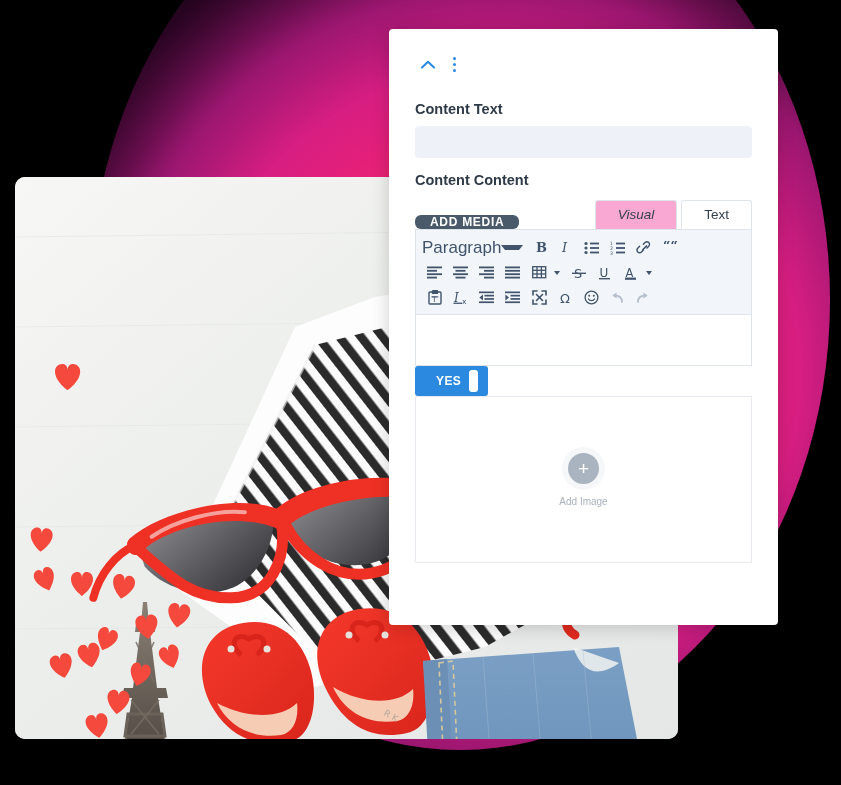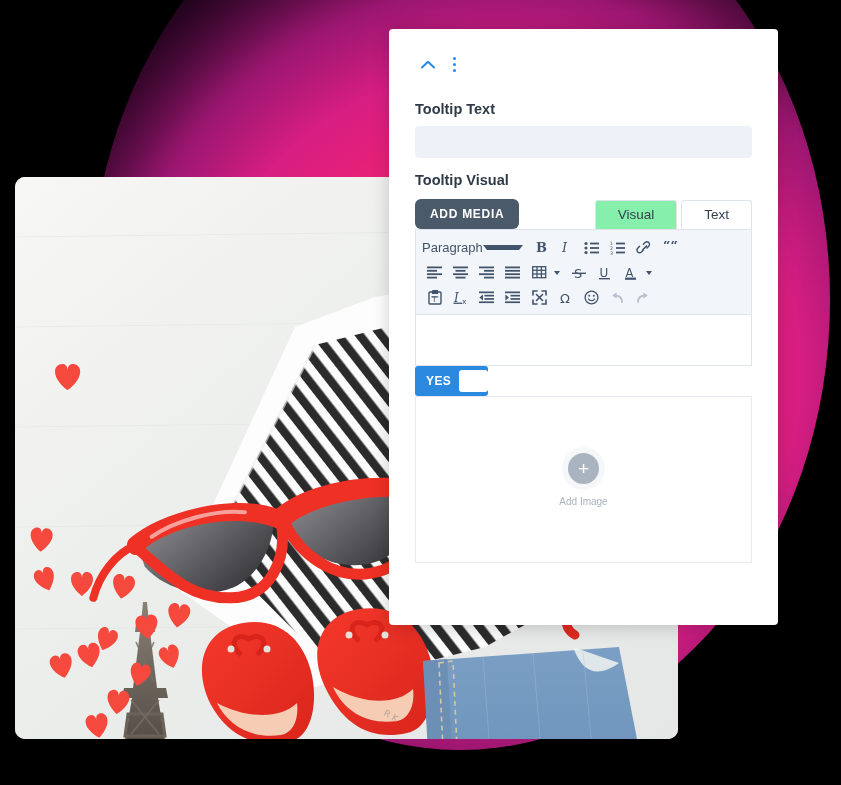--- a/index.html
+++ b/index.html
@@ -41,44 +41,44 @@
   .kebab i{display:block;width:3px;height:3px;border-radius:50%;background:#2b8ae0;}
 
   .field-label{font-size:14.5px;font-weight:bold;color:#2e3a47;margin:14px 0 9px;}
   #tooltip-text-input{width:100%;height:32px;box-sizing:border-box;border:none;outline:none;
      background:#eef2f8;border-radius:4px;padding:0 10px;font-size:13px;color:#2e3a47;
      font-family:"Liberation Sans",sans-serif;}
 
   
   .editor-top{display:flex;align-items:flex-end;margin-top:8px;position:relative;height:32px;}
   #add-media{background:#4b5a6b;color:#fff;font-size:12px;font-weight:bold;letter-spacing:.7px;
-     border:none;border-radius:6px;padding:8px 15px;cursor:pointer;
+     border:none;border-radius:6px;padding:0 15px;cursor:pointer;
      font-family:"Liberation Sans",sans-serif;}
   .tabs{position:absolute;right:0;bottom:0;display:flex;gap:0;}
   .tab{font-size:13.5px;color:#35414e;padding:6px 22px 7px;border:1px solid #dfe4ea;
        border-bottom:none;border-radius:3px 3px 0 0;background:#eef2f8;cursor:pointer;}
-  .tab.active{background:#86efac;border-color:#dfe4ea;position:relative;z-index:3;}
+  .tab.active{background:#f9a8d4;border-color:#dfe4ea;position:relative;z-index:3;font-style:italic;}
   .tab.plain{background:#fff;margin-left:4px;}
 
   .toolbar{background:#f2f5fa;border:1px solid #dfe4ea;border-bottom:none;
            padding:5px 6px 4px;position:relative;z-index:1;}
   .trow{display:flex;align-items:center;height:25px;}
   .tbtn{height:24px;min-width:26px;display:flex;align-items:center;justify-content:center;
         cursor:pointer;color:#41546b;}
   .tbtn.dim{color:#b6bfcc;}
   .paragraph-sel{display:flex;align-items:center;width:105px;height:23px;cursor:pointer;}
-  .paragraph-sel span{font-size:13px;color:#41546b;flex:1;}
+  .paragraph-sel span{font-size:17px;color:#41546b;flex:1;}
   .caret{width:0;height:0;border-left:4px solid transparent;border-right:4px solid transparent;
          border-top:5px solid #41546b;margin-right:4px;}
   .caret.sm{border-left-width:3.5px;border-right-width:3.5px;border-top-width:4.5px;}
   .editor-body{height:50px;border:1px solid #dfe4ea;background:#fff;}
 
   
   .toggle{width:73px;height:30px;border-radius:3px;background:#2b8ae0;display:flex;
-          align-items:center;cursor:pointer;padding:0;box-sizing:border-box;}
+          align-items:center;cursor:pointer;padding:10px;box-sizing:border-box;}
   .toggle .lab{font-size:12px;font-weight:bold;color:#fff;padding:0 8px 0 11px;letter-spacing:.4px;}
   .toggle .knob{width:32px;height:22px;background:#fff;border-radius:3px;}
 
   
   .uploader{border:1px solid #e6eaf0;background:#fff;height:165px;display:flex;
             flex-direction:column;align-items:center;justify-content:center;cursor:pointer;}
   .plus-circle{width:31px;height:31px;border-radius:50%;background:#aab4c0;color:#fff;
        display:flex;align-items:center;justify-content:center;font-size:19px;line-height:1;
        box-shadow:0 0 0 6px rgba(200,208,218,0.18);}
   .uploader-text{margin-top:12px;font-size:10px;color:#a9b2bd;}
@@ -277,24 +277,24 @@
       <span class="kebab">
         <i></i>
           <i></i>
           <i></i>
       </span>
     </div>
   </div>
 
   <div class="panel-inner">
 
-    <div class="field-label">Tooltip Text</div>
+    <div class="field-label">Content Text</div>
     <input id="tooltip-text-input" type="text" placeholder="" style="">
 
-    <div class="field-label">Tooltip Visual</div>
+    <div class="field-label">Content Content</div>
 
     <div class="editor-top">
       <button id="add-media">ADD MEDIA</button>
       <div class="tabs">
         <div class="tab active">Visual</div>
         <div class="tab plain">Text</div>
       </div>
     </div>
 
     <div class="toolbar">

